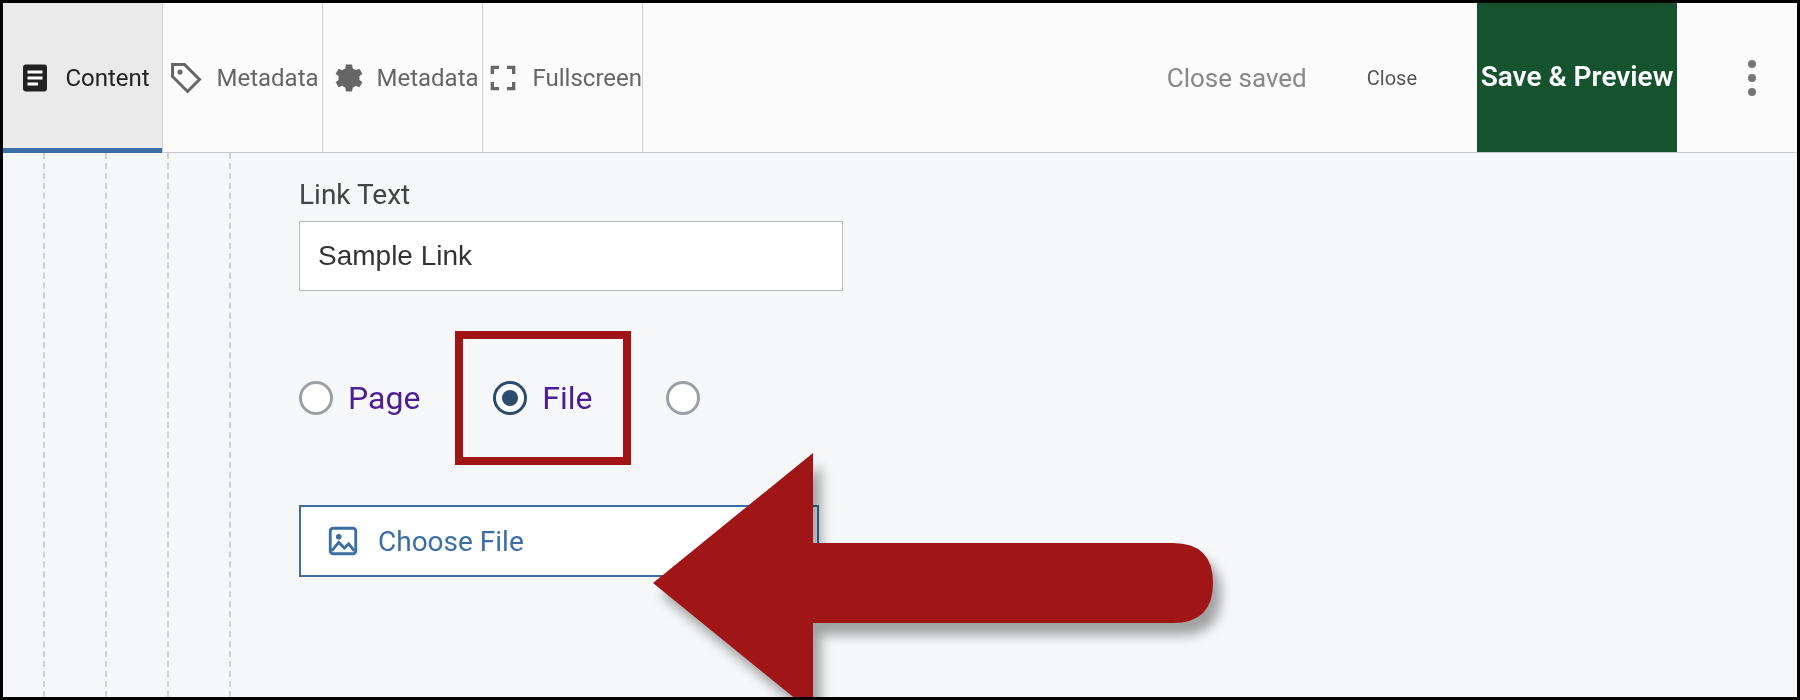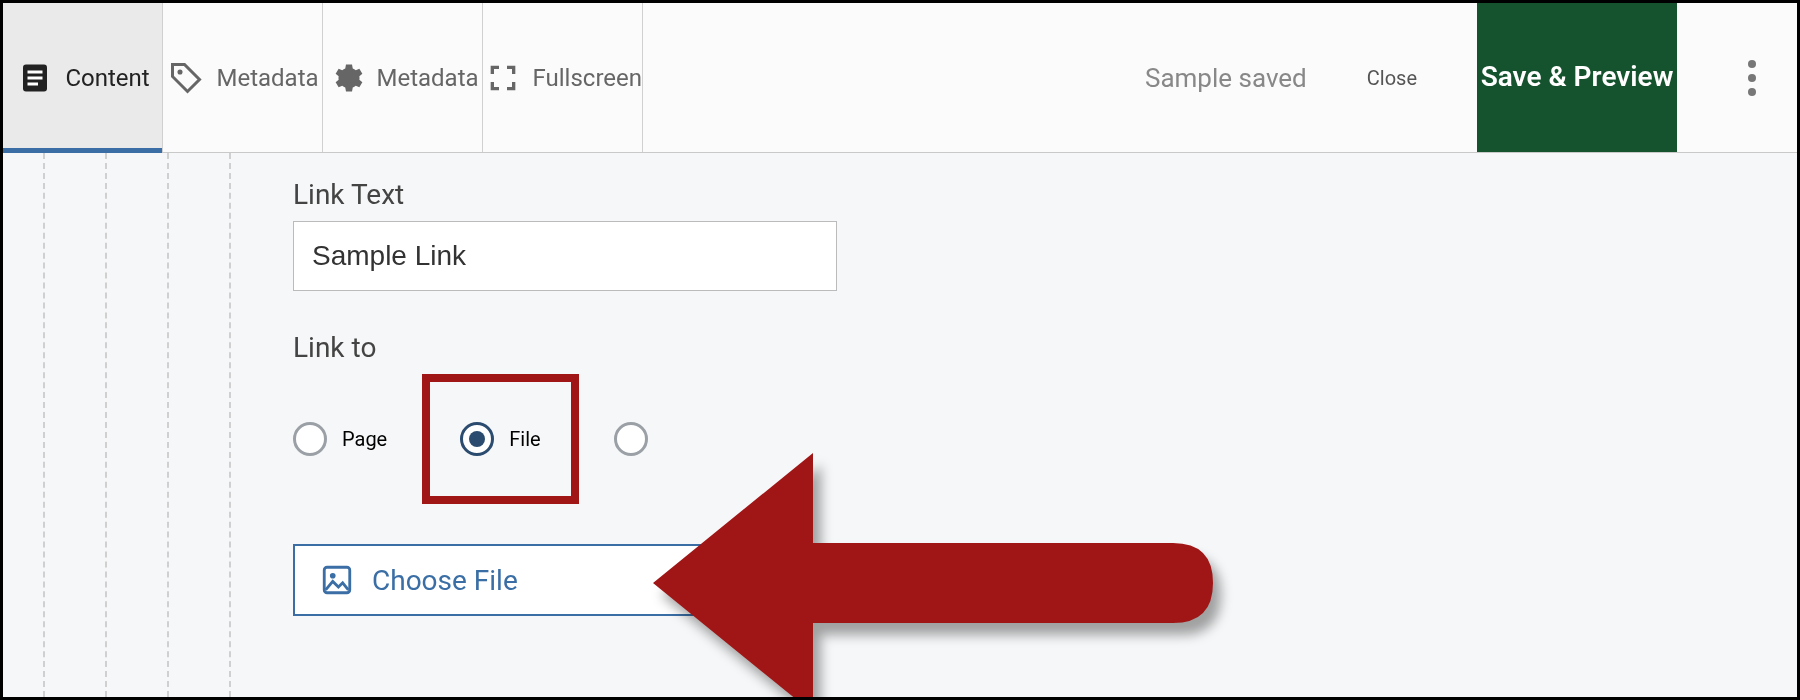--- a/index.html
+++ b/index.html
@@ -17,31 +17,31 @@
   .status-text { color: #888; font-size: 26px; }
   .close-btn { color: #555; font-size: 20px; cursor: pointer; padding: 0 20px; }
   .save-btn { background: #14532d; color: #fff; font-size: 28px; font-weight: 600; display: flex; align-items: center; justify-content: center; text-align: center; width: 200px; height: 100%; cursor: pointer; line-height: 1.3; }
   .kebab { width: 70px; display: flex; align-items: center; justify-content: center; cursor: pointer; }
   .kebab svg circle { fill: #777; }
 
   
   .content-area { position: relative; height: calc(100% - 150px); background: #f6f7f8; }
   .rails { position: absolute; top: 0; bottom: 0; left: 40px; display: flex; gap: 60px; }
   .rail { width: 0; border-left: 2px dashed #d0d0d0; height: 100%; }
-  .form-col { position: absolute; left: 290px; top: 25px; width: 900px; }
+  .form-col { position: absolute; left: 296px; top: 25px; width: 900px; }
   .field-label { font-size: 28px; color: #444; margin-bottom: 10px; }
   .text-input { width: 544px; height: 70px; border: 1px solid #bbb; background: #fff; font-size: 28px; padding: 0 18px; color: #333; }
   .group { margin-bottom: 40px; }
 
   .radio-row { display: flex; align-items: center; gap: 35px; margin-top: 10px; }
   .radio-item { display: flex; align-items: center; gap: 15px; cursor: pointer; }
   .radio-outer { width: 34px; height: 34px; border: 3px solid #9aa0a6; border-radius: 50%; display: flex; align-items: center; justify-content: center; background: #fff; }
   .radio-selected .radio-outer { border-color: #2b4b6f; }
   .radio-inner { width: 16px; height: 16px; background: #2b4b6f; border-radius: 50%; }
-  .radio-label { font-size: 20px; color: #000000; }
+  .radio-label { font-size: 32px; color: #4c1d95; }
 
   .highlight-box { border: 8px solid #a01515; padding: 40px 30px; display: flex; align-items: center; gap: 15px; }
 
   .choose-btn { width: 520px; height: 72px; border: 2px solid #3a6ea5; background: #fff; display: flex; align-items: center; gap: 18px; padding: 0 25px; cursor: pointer; }
   .choose-btn span { color: #3a6ea5; font-size: 28px; }
 
   
   .arrow-annot { position: absolute; left: 650px; top: 300px; pointer-events: none; filter: drop-shadow(8px 12px 6px rgba(0,0,0,0.35)); }
 
   
@@ -90,21 +90,21 @@
         <svg width="32" height="32" viewBox="0 0 24 24" fill="none" stroke="#666" stroke-width="2.5">
             <path d="M4 9V4h5M20 9V4h-5M4 15v5h5M20 15v5h-5"></path>
           </svg>
       </span>
       <span>Fullscreen</span>
     </div>
 
     <div class="toolbar-spacer"></div>
 
     <div class="toolbar-right">
-      <span class="status-text">Sample saved</span>
+      <span class="status-text">Close saved</span>
       <span class="close-btn">Close</span>
       <div class="save-btn">Save &amp; Preview</div>
       <div class="kebab">
         <svg width="10" height="40" viewBox="0 0 10 40">
             <circle cx="5" cy="6" r="4"></circle>
             <circle cx="5" cy="20" r="4"></circle>
             <circle cx="5" cy="34" r="4"></circle>
           </svg>
       </div>
     </div>
@@ -119,21 +119,20 @@
     </div>
 
     <div class="form-col">
 
       <div class="group">
         <div class="field-label">Link Text</div>
         <input class="text-input" type="text" value="Sample Link" style="">
       </div>
 
       <div class="group">
-        <div class="field-label">Link to</div>
         <div class="radio-row">
 
           <div class="radio-item">
             <span class="radio-outer"></span>
             <span class="radio-label">Page</span>
           </div>
 
           <div class="highlight-box">
             <div class="radio-item radio-selected">
               <span class="radio-outer">

